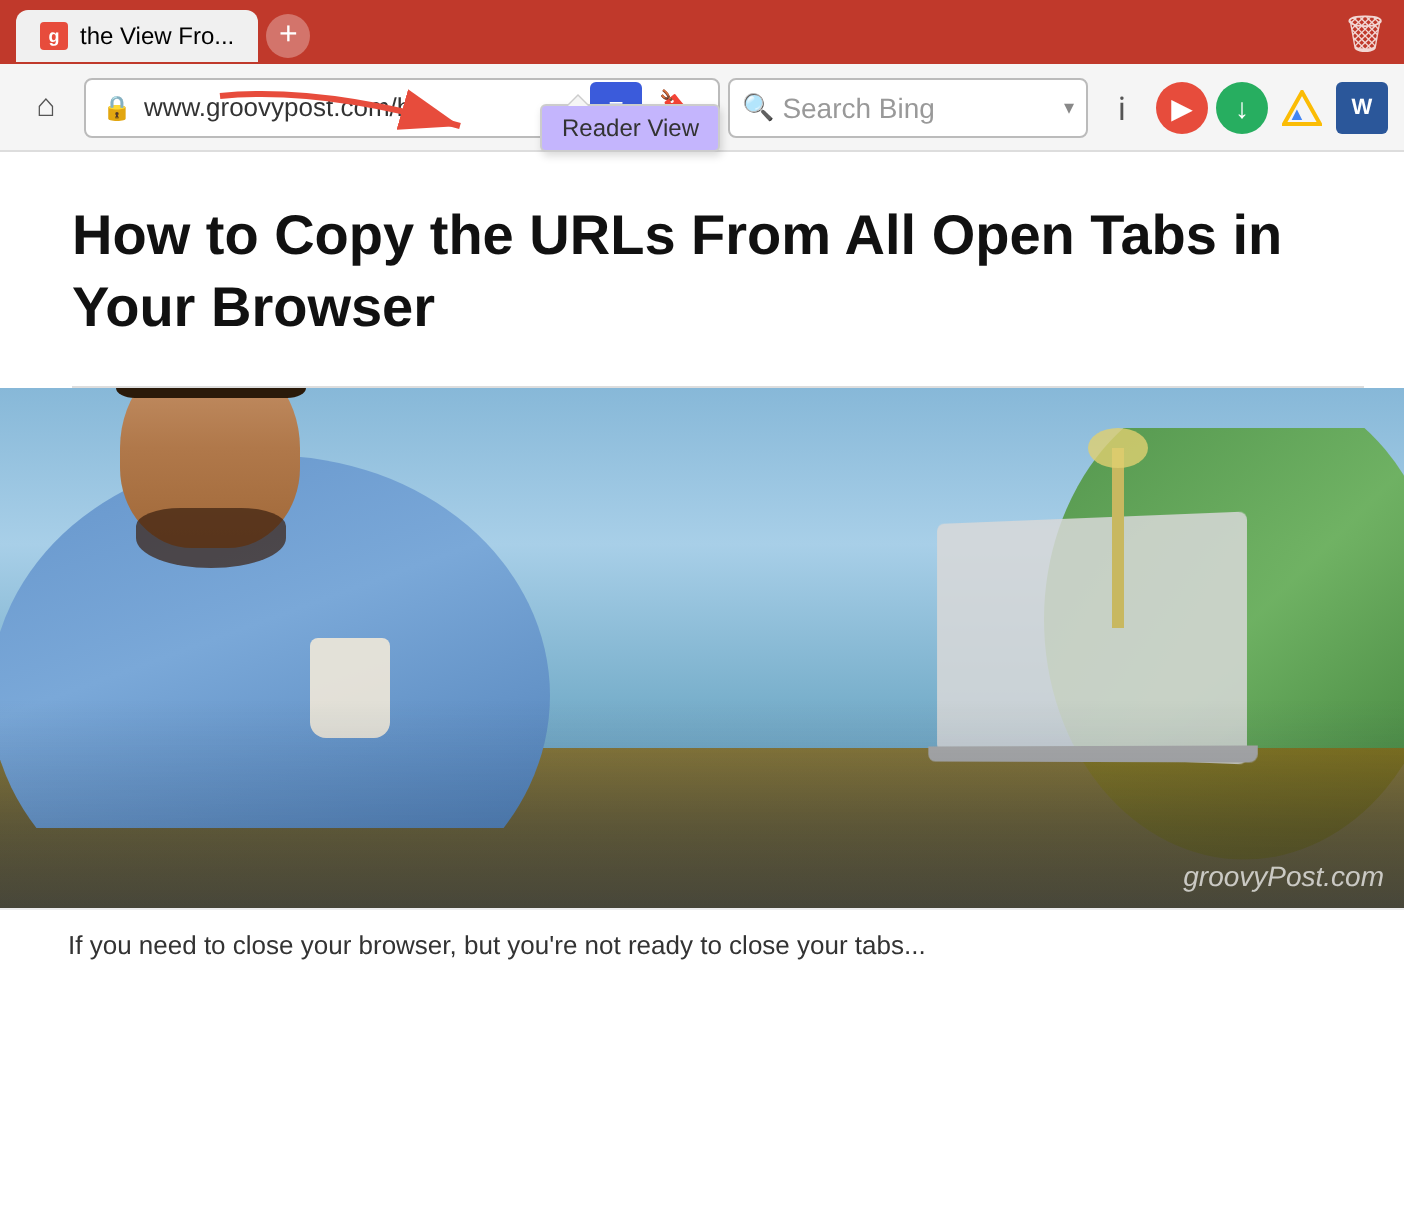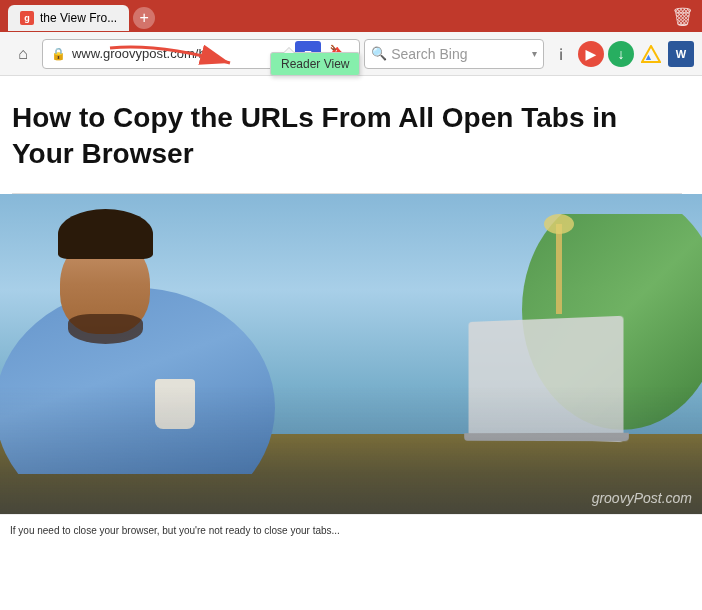--- a/index.html
+++ b/index.html
@@ -109,21 +109,21 @@
       color: #555;
       cursor: pointer;
       font-size: 16px;
     }
 
     
     .tooltip {
       position: absolute;
       top: 52px;
       left: 270px;
-      background: #86efac;
+      background: #c4b5fd;
       border: 1px solid #ccc;
       padding: 4px 10px;
       font-size: 12px;
       color: #333;
       border-radius: 3px;
       box-shadow: 1px 2px 4px rgba(0,0,0,0.15);
       z-index: 100;
       white-space: nowrap;
     }
     .tooltip::before {
@@ -183,40 +183,40 @@
       display: flex; align-items: center; justify-content: center;
       cursor: pointer;
     }
     .icon-info { color: #555; font-size: 16px; }
     .icon-play { background: #e74c3c; color: white; font-size: 14px; }
     .icon-down { background: #27ae60; color: white; font-size: 14px; }
     .icon-word { background: #2b579a; color: white; font-size: 11px; font-weight: bold; border-radius: 3px; }
 
     
     .content {
-      padding: 24px 20px 0 12px;
+      padding: 24px 20px 0 36px;
       position: relative;
     }
     .article-title {
       font-size: 28px;
       font-weight: 700;
       color: #111;
       line-height: 1.3;
       margin-bottom: 20px;
     }
     .divider {
       height: 1px;
       background: #ddd;
       margin-bottom: 0;
     }
 
     
     .article-image {
       width: 100%;
-      height: 320px;
+      height: 260px;
       background: linear-gradient(135deg, #5b8fcf 0%, #4a7bc4 20%, #7db4e0 40%, #6ca8d8 50%, #8abfe0 60%, #a8cfe8 70%, #5d9e7a 75%, #4a8f69 85%, #6aaf85 100%);
       position: relative;
       overflow: hidden;
     }
     .image-overlay-dark {
       position: absolute;
       left: 0; bottom: 0;
       width: 100%; height: 40%;
       background: linear-gradient(transparent, rgba(30,50,80,0.3));
     }
@@ -225,22 +225,22 @@
     .watermark {
       position: absolute;
       bottom: 8px;
       right: 10px;
       font-size: 14px;
       color: rgba(255,255,255,0.7);
       font-style: italic;
     }
 
     .bottom-text {
-      padding: 10px 10px;
-      font-size: 10px;
+      padding: 10px 34px;
+      font-size: 13px;
       color: #333;
       border-top: 1px solid #eee;
     }
 
     
     .red-arrow {
       position: absolute;
       top: 38px;
       left: 100px;
       z-index: 200;

